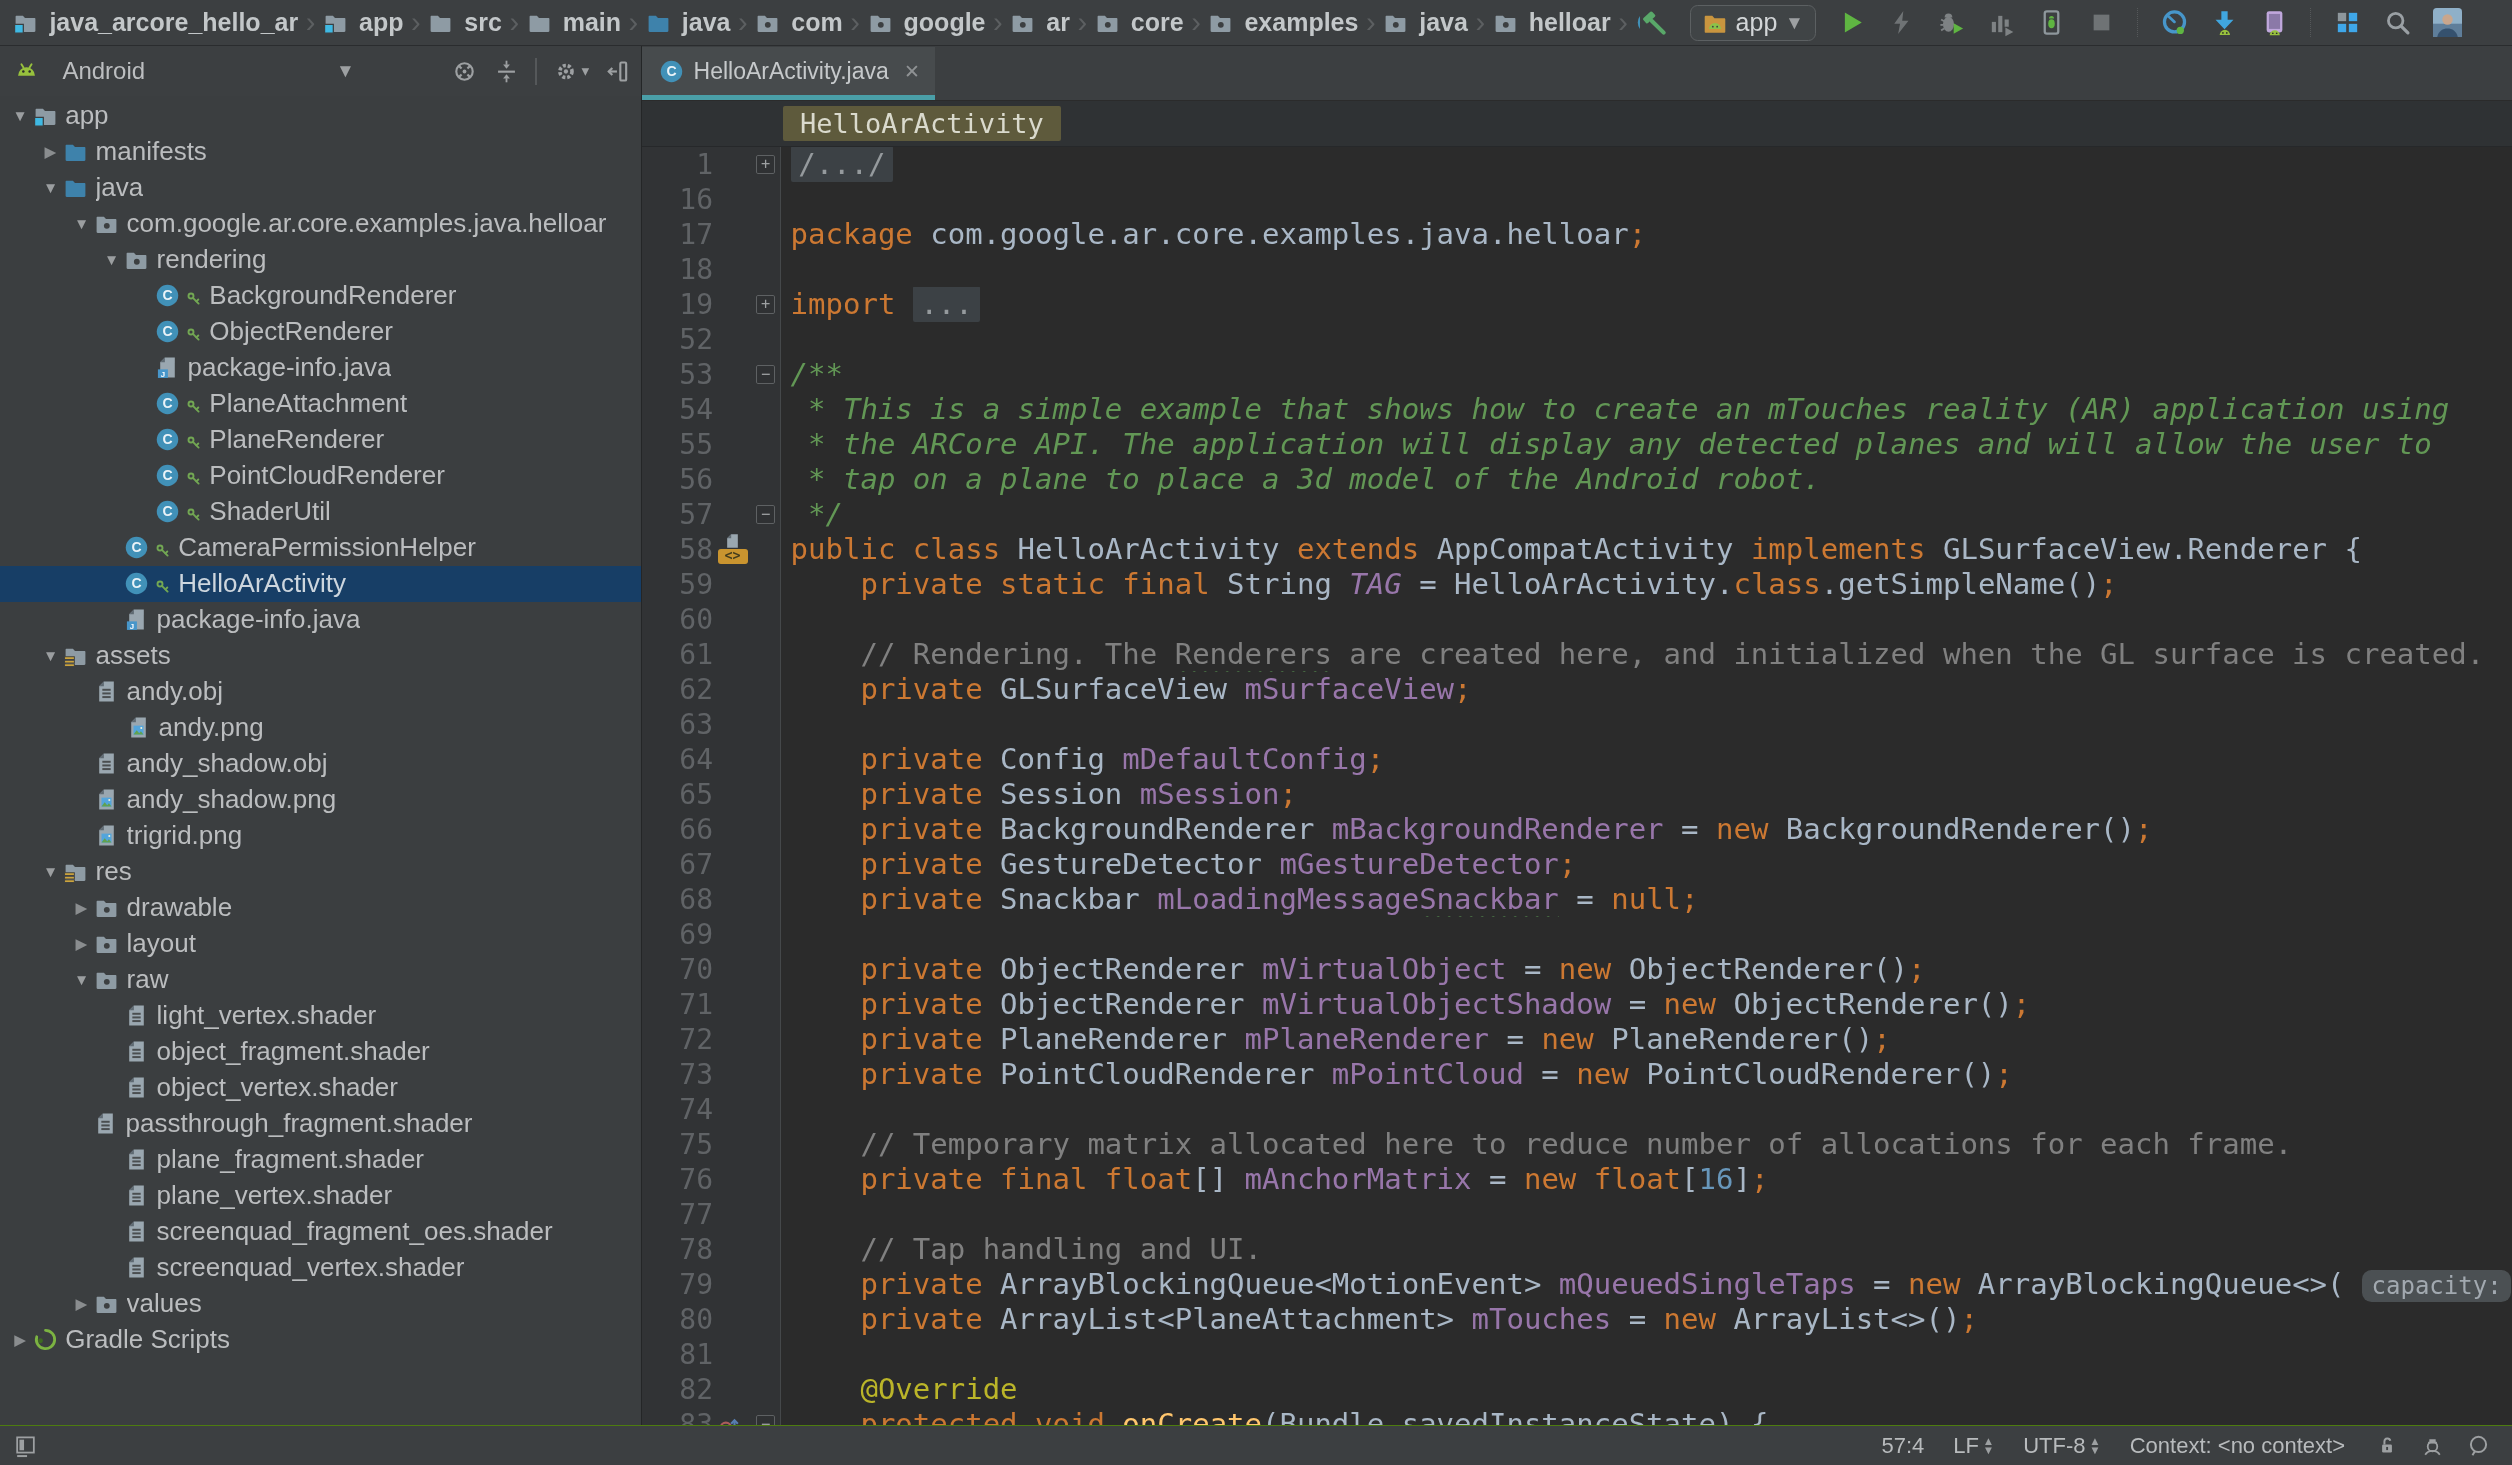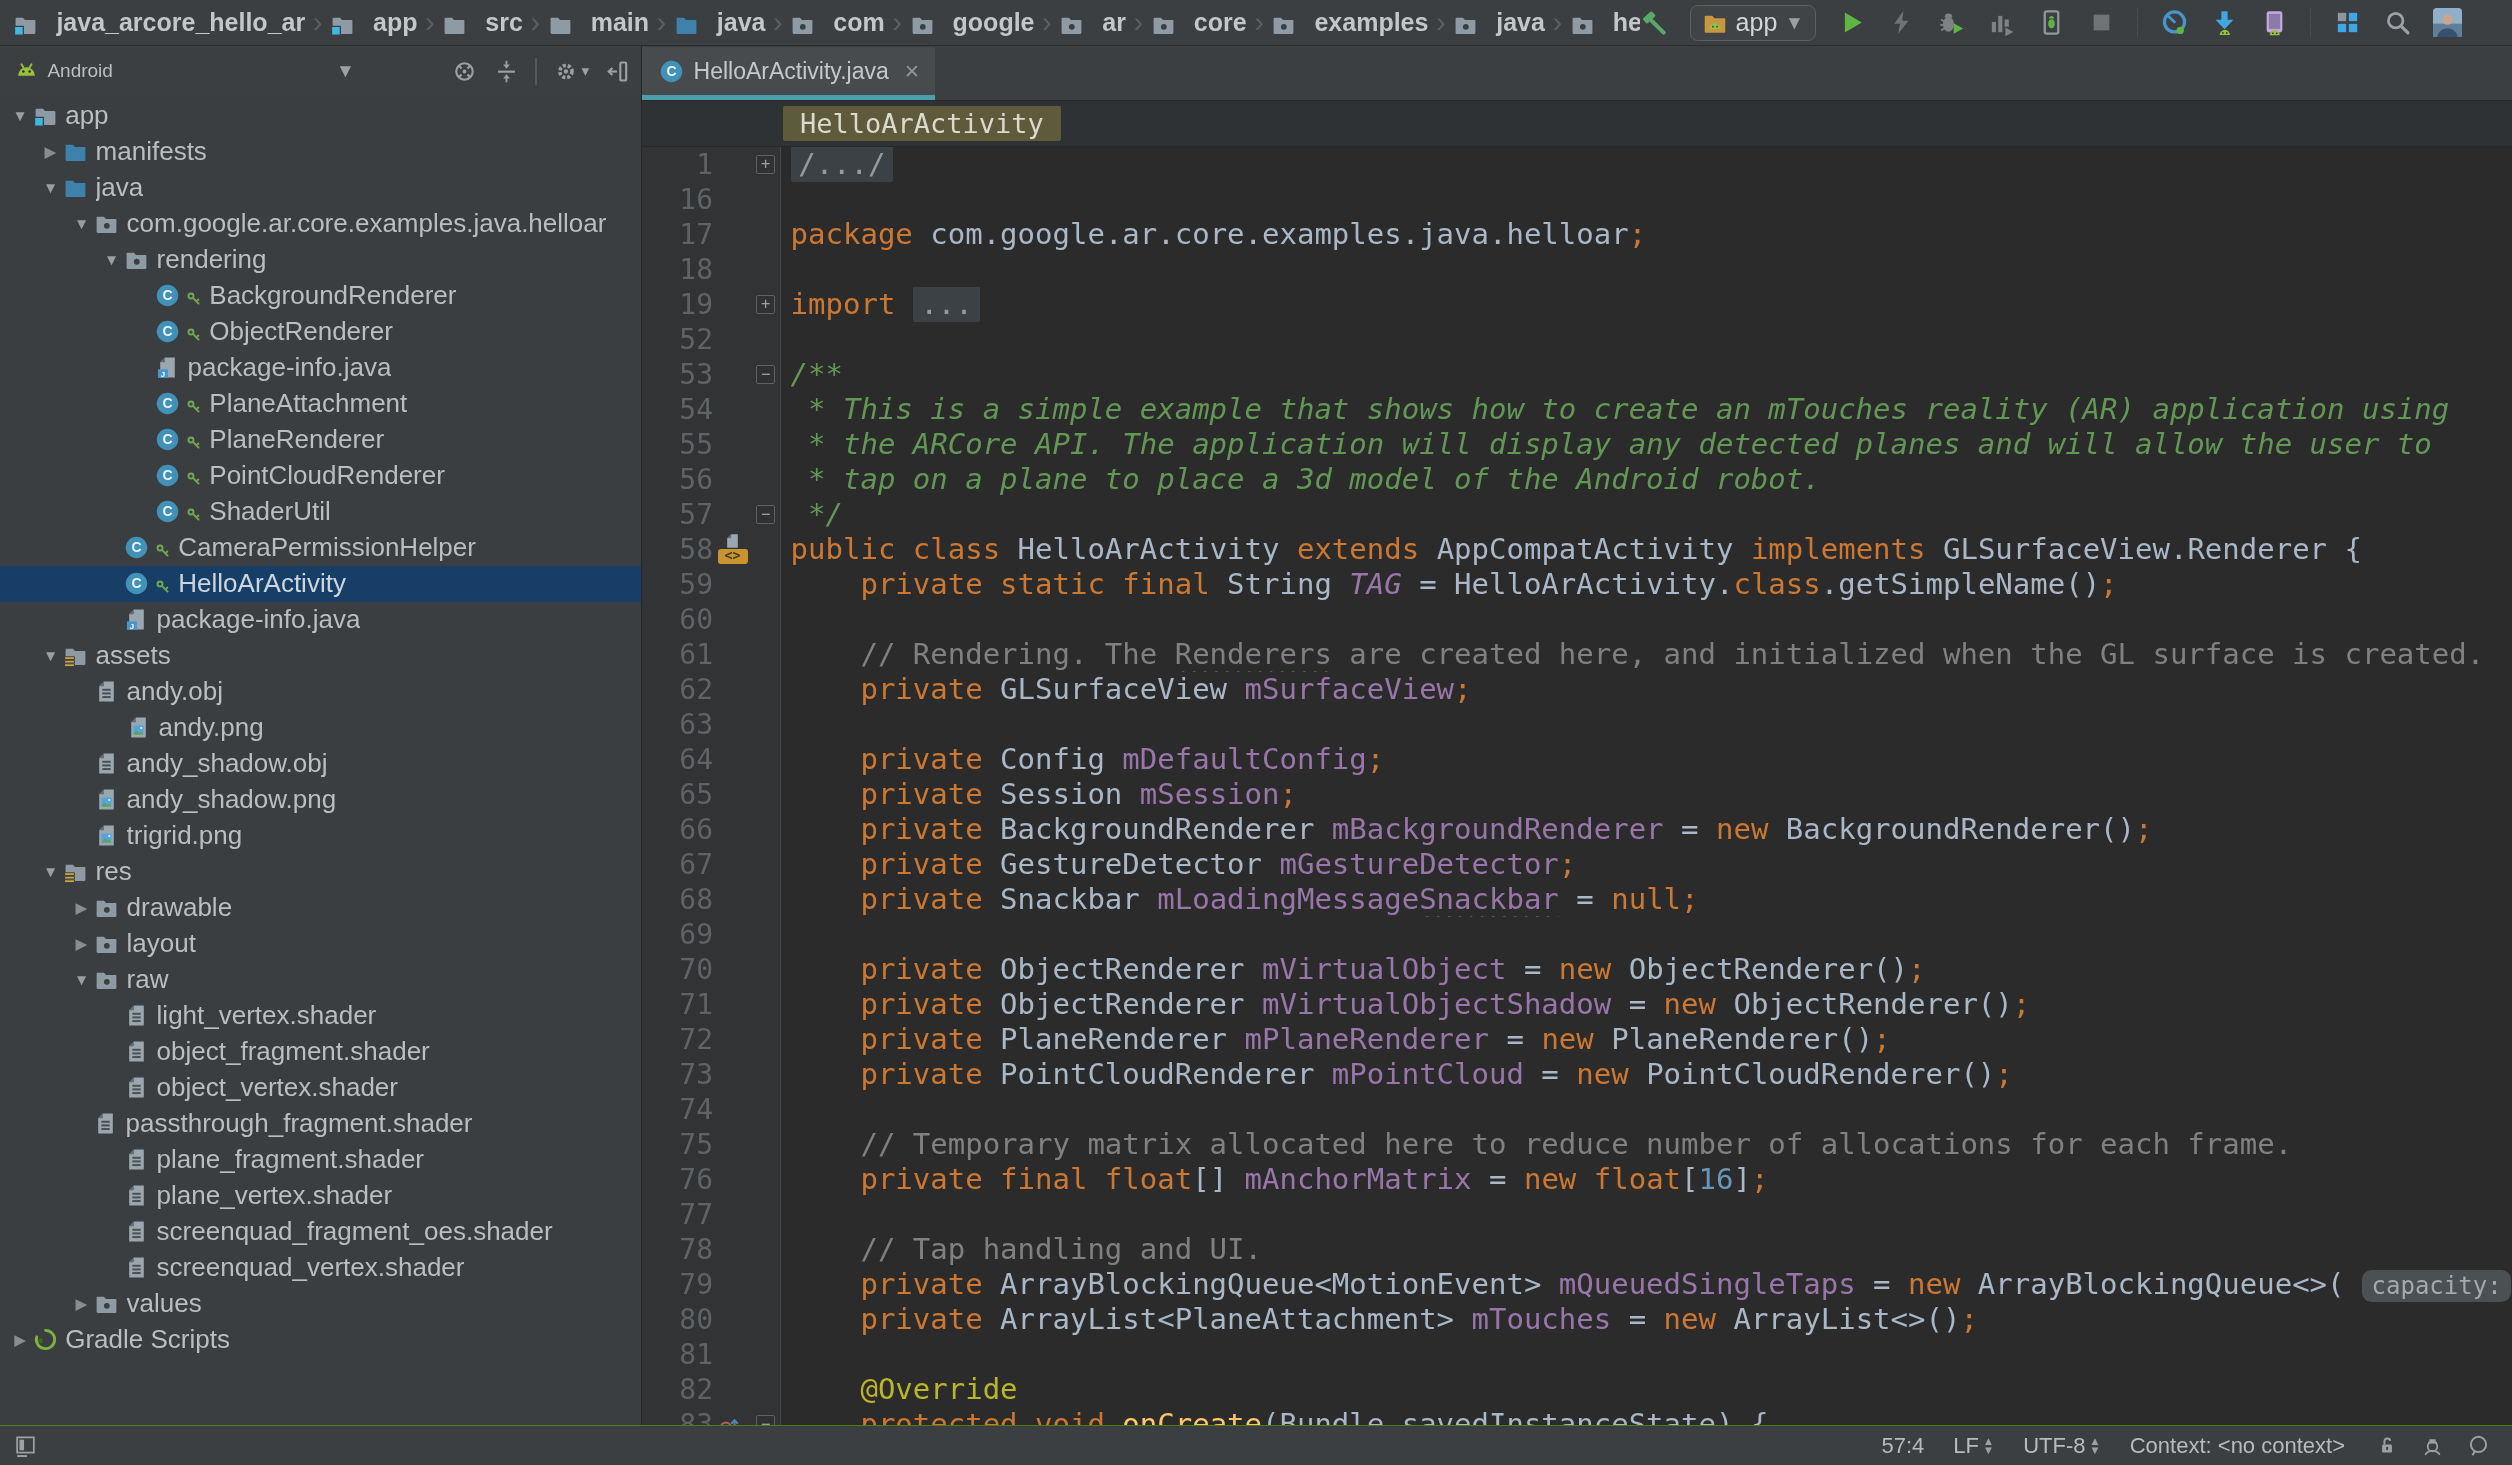--- a/index.html
+++ b/index.html
@@ -7,42 +7,42 @@
     font-family:"Liberation Sans","DejaVu Sans",sans-serif; -webkit-font-smoothing:antialiased; user-select:none; }
   #app { position:relative; width:2512px; height:1465px; background:#3c3f41; }
 
   .icn { display:inline-flex; align-items:center; justify-content:center; flex:none; }
   .icn svg { width:100%; height:100%; display:block; }
 
   
   .navbar { position:absolute; left:0; top:0; width:2512px; height:46px; background:#3c3f41;
     border-bottom:1.9px solid #2a2c2e; display:flex; align-items:center; }
   .crumbs { display:flex; align-items:center; padding-left:13.4px; gap:1.9px; overflow:hidden; flex:1 1 auto; }
-  .crumb { display:flex; align-items:flex-end; gap:18px; flex:none; }
+  .crumb { display:flex; align-items:center; gap:11px; flex:none; }
   .crumb .icn { width:25px; height:25px; }
   .crumb-label { font-size:25px; font-weight:700; color:#c3c7c9; white-space:nowrap; }
   .crumb-sep { color:#5c5f61; font-size:29px; font-weight:400; padding:0 5.7px; flex:none; line-height:1; }
   .actions { display:flex; align-items:center; gap:21px; padding-right:50px; flex:none; }
   .abtn { width:29px; height:29px; }
   .asep { width:1.9px; height:29px; border-left:1.9px dotted #55585a; }
   .runcfg { display:flex; align-items:center; gap:7.6px; height:36px; padding:0 11.5px;
     border:1.9px solid #5c6062; border-radius:7.6px; background:#404446; }
   .runcfg .icn { width:26px; height:26px; }
   .runcfg-label { color:#d3d6d8; font-size:25px; }
   .dd { color:#9da0a2; font-size:19px; line-height:1; }
 
   
   .main { position:absolute; left:0; top:46px; width:2512px; height:1379px; display:flex; }
 
   
   .project { width:642px; height:100%; background:#3b3e40; border-right:1px solid #242627;
     display:flex; flex-direction:column; flex:none; }
   .phead { height:50px; display:flex; align-items:center; padding:0 9.6px 0 13.4px; background:#3c3f41; position:relative; }
   .phead .icn { width:27px; height:27px; }
-  .ptitle { color:#bcbec0; font-size:19px; margin-left:7px; }
+  .ptitle { color:#bcbec0; font-size:24px; margin-left:22px; }
   .phead-dd { position:absolute; left:336px; color:#9da0a2; font-size:19px; }
   .phead-icons { margin-left:auto; display:flex; align-items:center; gap:15.3px; }
   .phead-icons .icn { width:27px; height:27px; }
   .psep { width:1.9px; height:27px; background:#55585a; }
   .geararrow { display:flex; align-items:center; }
   .geararrow .dd { font-size:15.3px; margin-left:1.9px; }
 
   .ptree { flex:1 1 auto; overflow:hidden; padding-top:1.9px; }
   .trow { height:36px; display:flex; align-items:center; color:#bbbdbf; font-size:26px; white-space:nowrap; cursor:default; }
   .trow.sel { background:#173e66; color:#cdd6de; }

